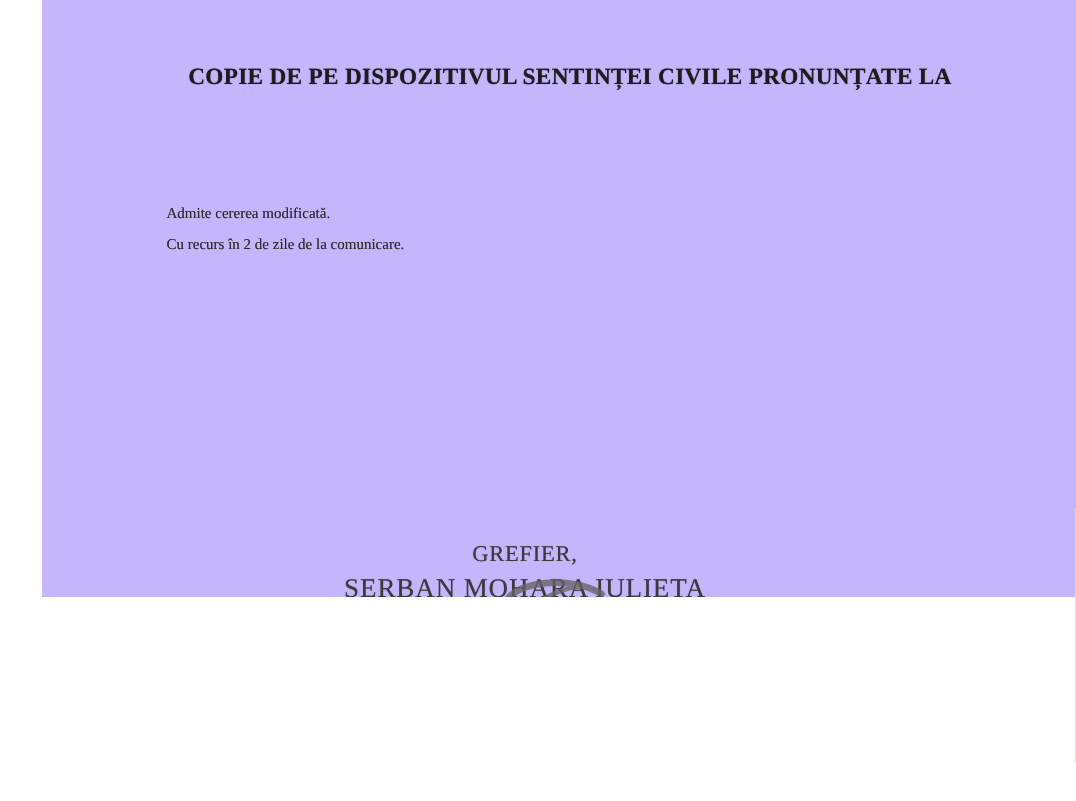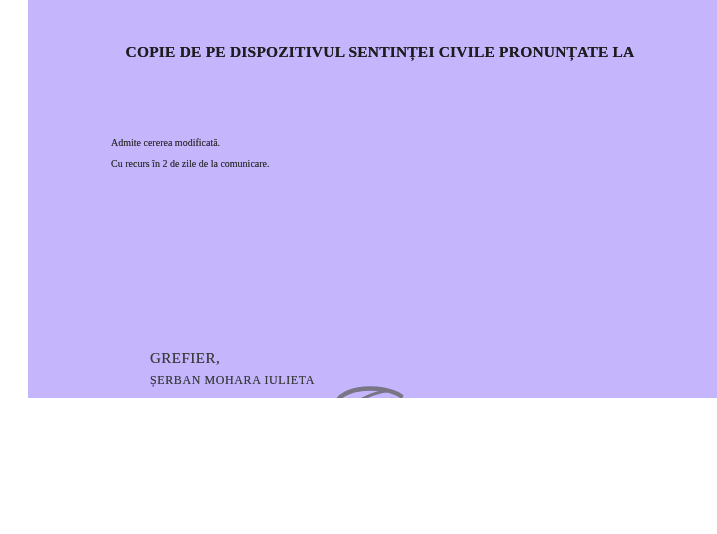--- a/index.html
+++ b/index.html
@@ -40,33 +40,34 @@
     line-height: 20.5px;
     color: #2b2b2b;
     text-shadow: 0 0 0.4px rgba(40,40,40,0.55);
   }
   .body-block p {
     margin: 0;
     text-indent: 25px;
   }
   .signature-block {
     position: absolute;
-    top: 348px;
+    top: 360px;
     left: 122px;
     width: 400px;
+    text-align: center;
     color: #3a3a3a;
   }
   .sig-role {
     font-size: 15px;
     letter-spacing: 0.5px;
     line-height: 20px;
     text-shadow: 0 0 0.5px rgba(50,50,50,0.6);
   }
   .sig-name {
-    font-size: 12px;
+    font-size: 18px;
     letter-spacing: 0.6px;
     line-height: 20px;
     margin-top: 2px;
     text-shadow: 0 0 0.5px rgba(50,50,50,0.6);
   }
   .stamp {
     position: absolute;
     left: 258px;
     top: 392px;
     width: 112px;

